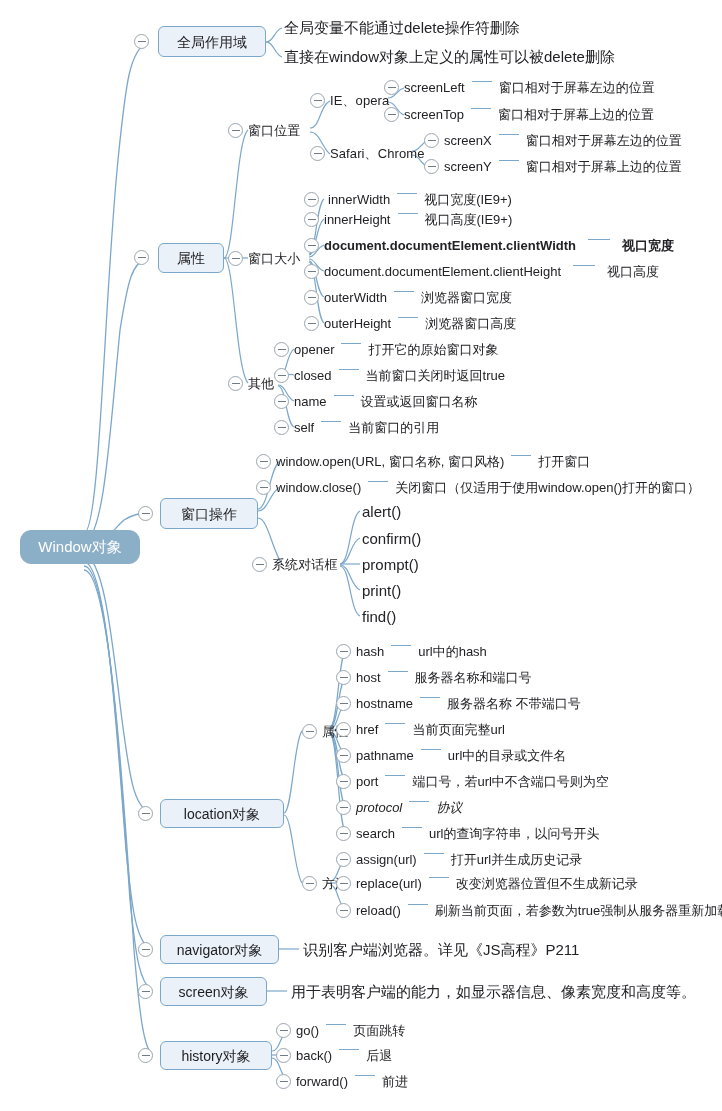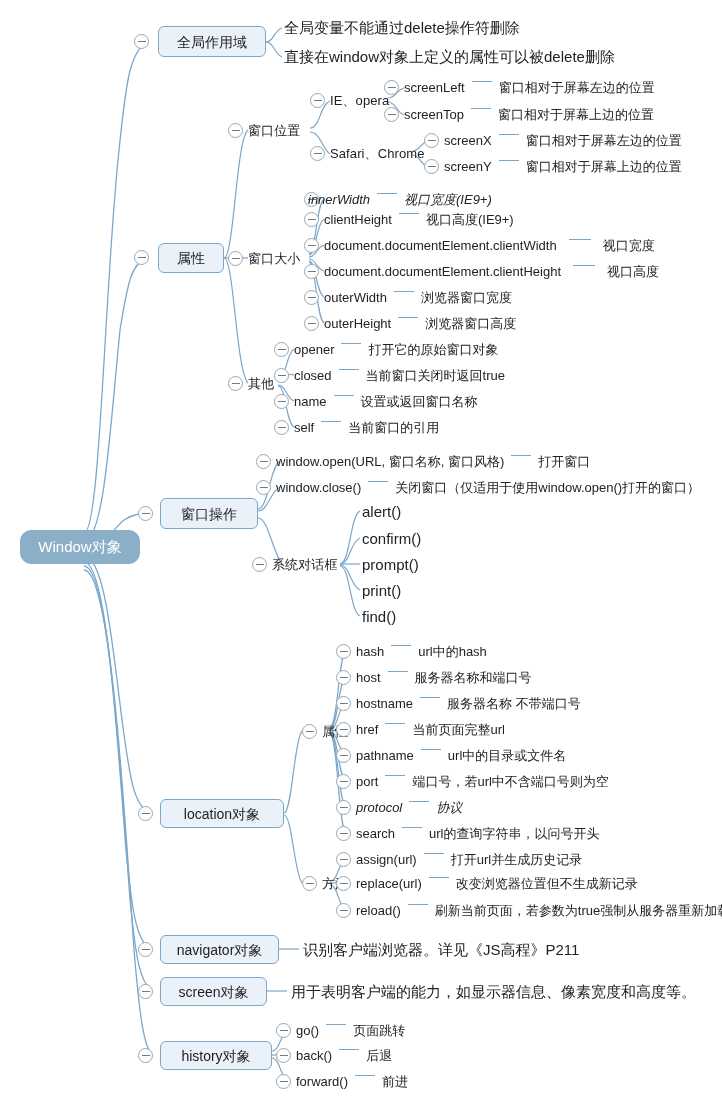--- a/index.html
+++ b/index.html
@@ -243,33 +243,33 @@
     <span class="dash"></span>
     <span class="desc">窗口相对于屏幕上边的位置</span>
   </div>
 
   <div class="toggle" style="left:228px;top:251px;"></div>
   <div class="node" style="left:248px;top:251px;">
     <span class="txt">窗口大小</span>
   </div>
 
   <div class="toggle" style="left:304px;top:192px;"></div>
-  <div class="leaf" style="left:308px;top:192px;font-style:italic;">
+  <div class="leaf" style="left:328px;top:192px;">
     <span class="label">innerWidth</span>
     <span class="dash"></span>
     <span class="desc">视口宽度(IE9+)</span>
   </div>
   <div class="toggle" style="left:304px;top:212px;"></div>
   <div class="leaf" style="left:324px;top:212px;">
-    <span class="label">clientHeight</span>
+    <span class="label">innerHeight</span>
     <span class="dash"></span>
     <span class="desc">视口高度(IE9+)</span>
   </div>
   <div class="toggle" style="left:304px;top:238px;"></div>
-  <div class="leaf" style="left:324px;top:238px;">
+  <div class="leaf" style="left:324px;top:238px;font-weight:bold;">
     <span class="label">document.documentElement.clientWidth</span>
     <span class="dash" style="width:22px;margin:0 12px;"></span>
     <span class="desc">视口宽度</span>
   </div>
   <div class="toggle" style="left:304px;top:264px;"></div>
   <div class="leaf" style="left:324px;top:264px;">
     <span class="label">document.documentElement.clientHeight</span>
     <span class="dash" style="width:22px;margin:0 12px;"></span>
     <span class="desc">视口高度</span>
   </div>

